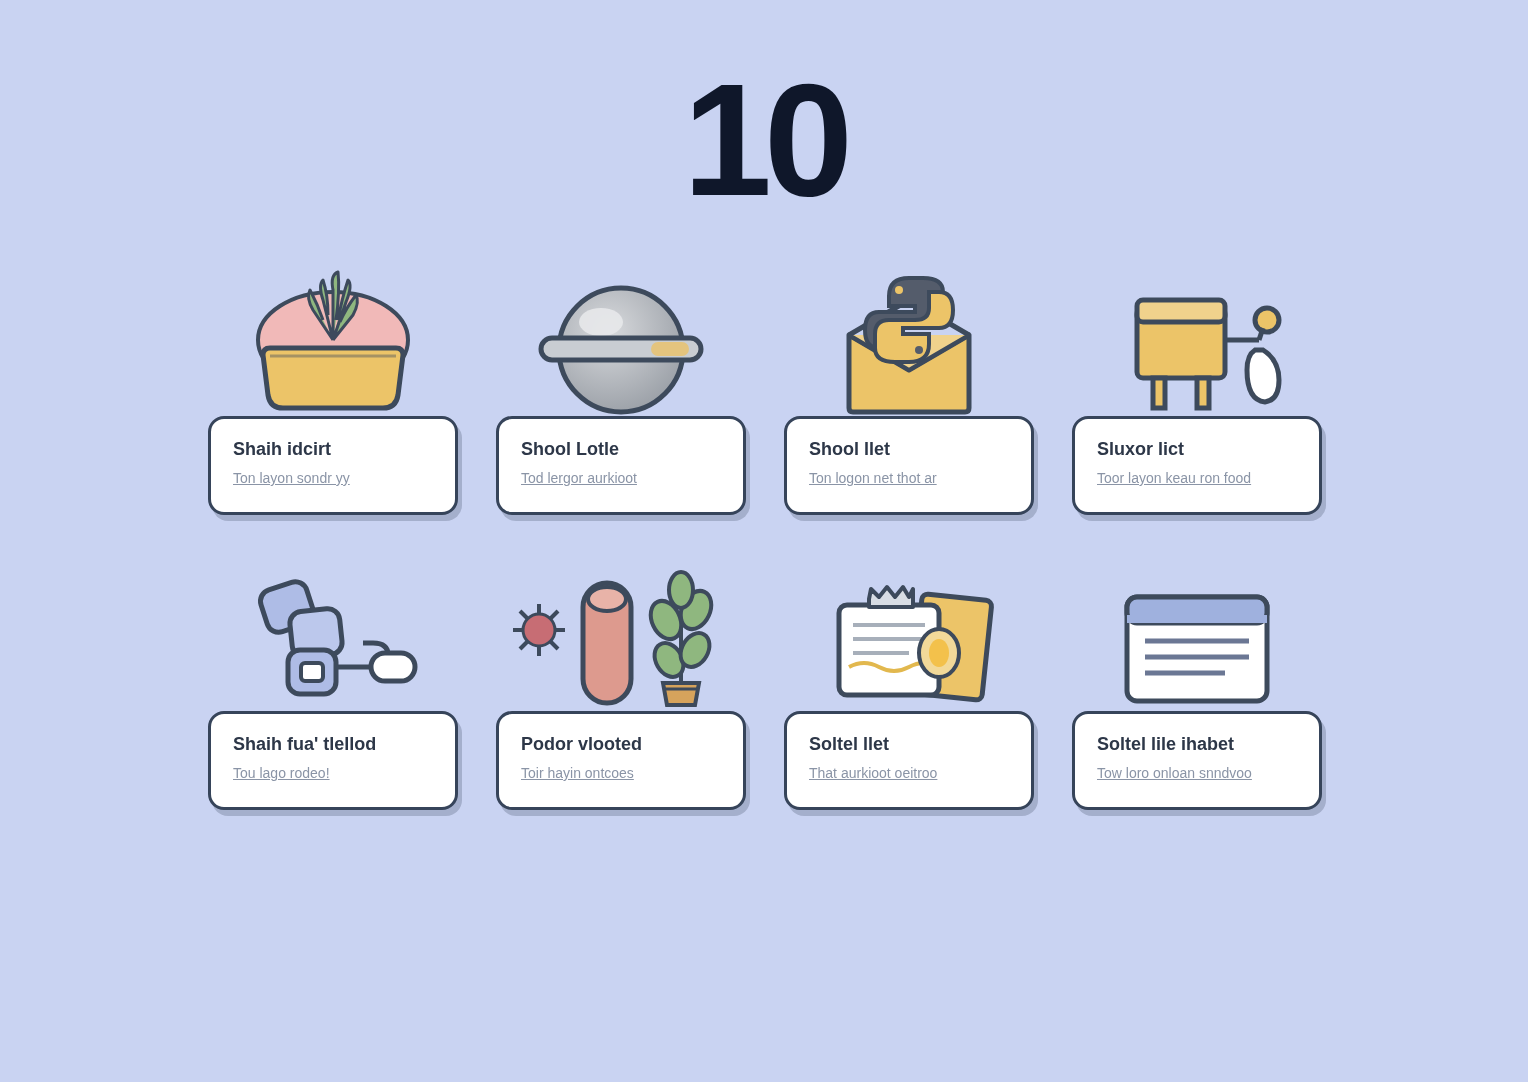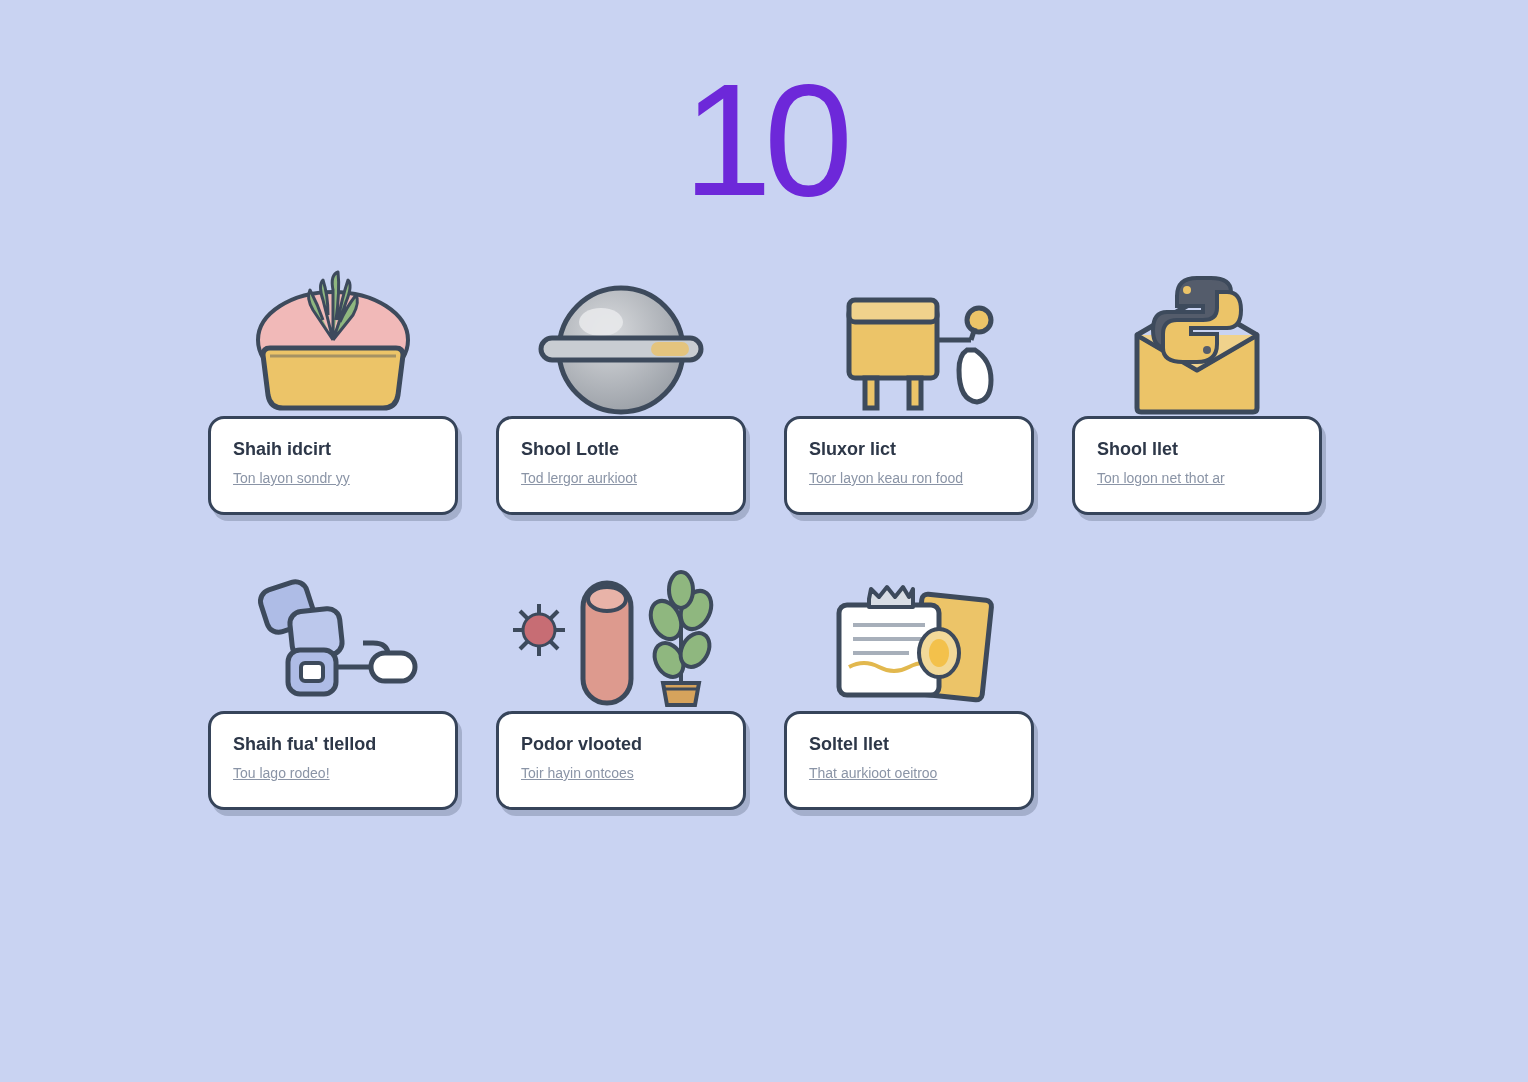--- a/index.html
+++ b/index.html
@@ -9,22 +9,22 @@
       width: 1528px;
       height: 1082px;
       overflow: hidden;
       display: flex;
       flex-direction: column;
       align-items: center;
       padding-top: 60px;
     }
     .headline {
       font-size: 160px;
-      font-weight: 400;
-      color: #6d28d9;
+      font-weight: 700;
+      color: #0f172a;
       letter-spacing: -8px;
       margin-bottom: 40px;
       line-height: 1;
     }
     .grid {
       display: grid;
       grid-template-columns: repeat(4, 250px);
       gap: 40px 38px;
       width: 1112px;
     }
@@ -102,54 +102,54 @@
       </svg>
     </div>
     <div class="card">
       <div class="card-title">Shool Lotle</div>
       <div class="card-sub">Tod lergor aurkioot</div>
     </div>
   </div>
 
   <div class="tile">
     <div class="illustration">
-      <svg width="200" height="160" viewBox="0 0 200 160">
-        <rect x="40" y="48" width="88" height="70" rx="6" fill="#ecc468" stroke="#3d4a5c" stroke-width="5"></rect>
-        <rect x="40" y="40" width="88" height="22" rx="6" fill="#f0d28c" stroke="#3d4a5c" stroke-width="5"></rect>
-        <rect x="56" y="118" width="12" height="30" fill="#ecc468" stroke="#3d4a5c" stroke-width="5"></rect>
-        <rect x="100" y="118" width="12" height="30" fill="#ecc468" stroke="#3d4a5c" stroke-width="5"></rect>
-        <line x1="128" y1="80" x2="162" y2="80" stroke="#3d4a5c" stroke-width="5"></line>
-        <circle cx="170" cy="60" r="12" fill="#ecc468" stroke="#3d4a5c" stroke-width="5"></circle>
-        <line x1="162" y1="80" x2="166" y2="68" stroke="#3d4a5c" stroke-width="5"></line>
-        <path d="M158 90 Q150 95 150 110 Q150 140 168 142 Q182 140 182 120 Q182 100 166 90 Z" fill="#fff" stroke="#3d4a5c" stroke-width="5"></path>
-      </svg>
-    </div>
-    <div class="card">
-      <div class="card-title">Sluxor lict</div>
-      <div class="card-sub">Toor layon keau ron food</div>
-    </div>
-  </div>
-
-  <div class="tile">
-    <div class="illustration">
       <svg width="180" height="160" viewBox="0 0 180 160">
         <path d="M30 75 L90 110 L150 75 L150 148 Q150 152 146 152 L34 152 Q30 152 30 148 Z" fill="#ecc468" stroke="#3d4a5c" stroke-width="5" stroke-linejoin="round"></path>
         <path d="M30 75 L90 40 L150 75" fill="none" stroke="#3d4a5c" stroke-width="5" stroke-linejoin="round"></path>
         <path d="M30 75 L90 110 L150 75" fill="#f0d28c" stroke="#3d4a5c" stroke-width="4"></path>
         <g transform="translate(52,18)">
           <path d="M38 0 Q18 0 18 18 L18 28 L44 28 L44 34 L8 34 Q-6 34 -6 52 Q-6 70 8 70 L18 70 L18 54 Q18 42 32 42 L58 42 Q72 42 72 28 L72 14 Q72 0 52 0 Z" fill="#545c6b" stroke="#3d4a5c" stroke-width="4"></path>
           <path d="M38 84 Q58 84 58 66 L58 56 L32 56 L32 50 L68 50 Q82 50 82 32 Q82 14 68 14 L58 14 L58 30 Q58 42 44 42 L18 42 Q4 42 4 56 L4 70 Q4 84 24 84 Z" fill="#ecc468" stroke="#3d4a5c" stroke-width="4"></path>
           <circle cx="28" cy="12" r="4" fill="#ecc468"></circle>
           <circle cx="48" cy="72" r="4" fill="#545c6b"></circle>
         </g>
       </svg>
     </div>
     <div class="card">
       <div class="card-title">Shool llet</div>
       <div class="card-sub">Ton logon net thot ar</div>
+    </div>
+  </div>
+
+  <div class="tile">
+    <div class="illustration">
+      <svg width="200" height="160" viewBox="0 0 200 160">
+        <rect x="40" y="48" width="88" height="70" rx="6" fill="#ecc468" stroke="#3d4a5c" stroke-width="5"></rect>
+        <rect x="40" y="40" width="88" height="22" rx="6" fill="#f0d28c" stroke="#3d4a5c" stroke-width="5"></rect>
+        <rect x="56" y="118" width="12" height="30" fill="#ecc468" stroke="#3d4a5c" stroke-width="5"></rect>
+        <rect x="100" y="118" width="12" height="30" fill="#ecc468" stroke="#3d4a5c" stroke-width="5"></rect>
+        <line x1="128" y1="80" x2="162" y2="80" stroke="#3d4a5c" stroke-width="5"></line>
+        <circle cx="170" cy="60" r="12" fill="#ecc468" stroke="#3d4a5c" stroke-width="5"></circle>
+        <line x1="162" y1="80" x2="166" y2="68" stroke="#3d4a5c" stroke-width="5"></line>
+        <path d="M158 90 Q150 95 150 110 Q150 140 168 142 Q182 140 182 120 Q182 100 166 90 Z" fill="#fff" stroke="#3d4a5c" stroke-width="5"></path>
+      </svg>
+    </div>
+    <div class="card">
+      <div class="card-title">Sluxor lict</div>
+      <div class="card-sub">Toor layon keau ron food</div>
     </div>
   </div>
 
   <div class="tile">
     <div class="illustration">
       <svg width="200" height="160" viewBox="0 0 200 160">
         <rect x="30" y="30" width="48" height="44" rx="12" fill="#aebce6" stroke="#3d4a5c" stroke-width="5" transform="rotate(-18 54 52)"></rect>
         <rect x="58" y="55" width="50" height="46" rx="12" fill="#bcc8ec" stroke="#3d4a5c" stroke-width="5" transform="rotate(-6 83 78)"></rect>
         <rect x="55" y="95" width="48" height="44" rx="12" fill="#aebce6" stroke="#3d4a5c" stroke-width="5"></rect>
         <rect x="68" y="108" width="22" height="18" rx="4" fill="#fff" stroke="#3d4a5c" stroke-width="4"></rect>
@@ -212,14 +212,30 @@
         <ellipse cx="130" cy="98" rx="20" ry="24" fill="#f2d999" stroke="#3d4a5c" stroke-width="4"></ellipse>
         <ellipse cx="130" cy="98" rx="10" ry="14" fill="#f3c14b"></ellipse>
       </svg>
     </div>
     <div class="card">
       <div class="card-title">Soltel llet</div>
       <div class="card-sub">That aurkioot oeitroo</div>
     </div>
   </div>
 
+  <div class="tile">
+    <div class="illustration">
+      <svg width="180" height="160" viewBox="0 0 180 160">
+        <rect x="20" y="42" width="140" height="104" rx="10" fill="#fff" stroke="#3d4a5c" stroke-width="5"></rect>
+        <rect x="20" y="42" width="140" height="26" rx="10" fill="#9fb1de" stroke="#3d4a5c" stroke-width="5"></rect>
+        <rect x="20" y="60" width="140" height="8" fill="#9fb1de"></rect>
+        <line x1="38" y1="86" x2="142" y2="86" stroke="#6b7794" stroke-width="5"></line>
+        <line x1="38" y1="102" x2="142" y2="102" stroke="#6b7794" stroke-width="5"></line>
+        <line x1="38" y1="118" x2="118" y2="118" stroke="#6b7794" stroke-width="5"></line>
+      </svg>
+    </div>
+    <div class="card">
+      <div class="card-title">Soltel lile ihabet</div>
+      <div class="card-sub">Tow loro onloan snndvoo</div>
+    </div>
+  </div>
 
 </div>
 
 </body></html>

